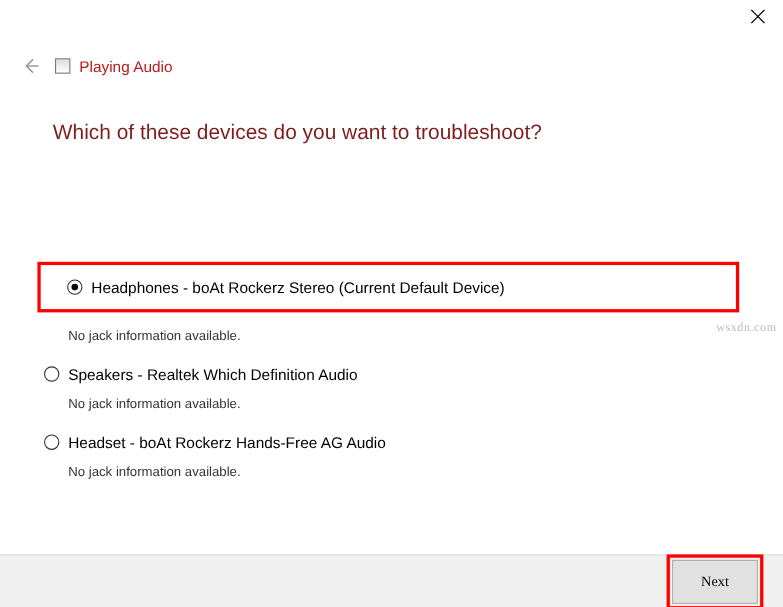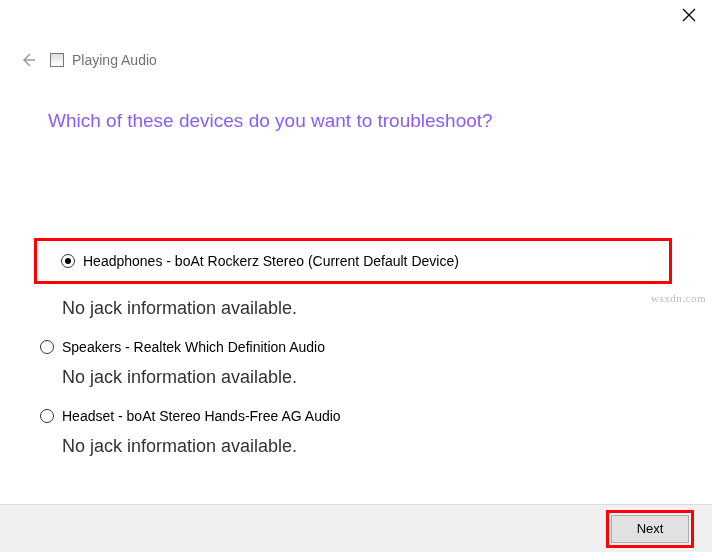--- a/index.html
+++ b/index.html
@@ -45,28 +45,28 @@
     }
     .audio-icon {
       width: 14px;
       height: 14px;
       border: 1px solid #777;
       display: inline-block;
       background: linear-gradient(#ddd,#fff);
     }
     .window-title {
       font-size: 14px;
-      color: #737373;
+      color: #b91c1c;
     }
     .heading {
       position: absolute;
       top: 110px;
       left: 48px;
       font-size: 19px;
-      color: #8b5cf6;
+      color: #7f1d1d;
       font-weight: 400;
     }
     .device-list {
       position: absolute;
       top: 238px;
       left: 40px;
       right: 40px;
     }
     .device-item {
       margin-bottom: 4px;
@@ -97,44 +97,44 @@
       flex-shrink: 0;
     }
     .radio-btn.selected::after {
       content: '';
       width: 6px;
       height: 6px;
       background: #000;
       border-radius: 50%;
     }
     .sub-info {
-      font-size: 18px;
+      font-size: 12px;
       color: #333;
       margin-left: 22px;
       padding: 8px 0 12px 0;
     }
     .bottom-bar {
       position: absolute;
       bottom: 0;
       left: 0;
       right: 0;
       height: 48px;
       background: #f0f0f0;
       border-top: 1px solid #dcdcdc;
       display: flex;
       align-items: center;
       justify-content: flex-end;
       padding-right: 18px;
       gap: 10px;
     }
     .btn {
       min-width: 78px;
-      height: 28px;
+      height: 40px;
       font-size: 13px;
-      font-family: Liberation Sans, sans-serif;
+      font-family: Liberation Serif, serif;
       background: #e1e1e1;
       border: 1px solid #adadad;
       cursor: pointer;
     }
     .btn-next-wrap {
       border: 3px solid #ff0000;
       padding: 2px;
     }
     .watermark {
       position: absolute;
@@ -186,21 +186,21 @@
     <div class="radio-row">
       <span class="radio-btn"></span>
       <span>Speakers - Realtek Which Definition Audio</span>
     </div>
     <div class="sub-info">No jack information available.</div>
   </div>
 
   <div class="device-item">
     <div class="radio-row">
       <span class="radio-btn"></span>
-      <span>Headset - boAt Stereo Hands-Free AG Audio</span>
+      <span>Headset - boAt Rockerz Hands-Free AG Audio</span>
     </div>
     <div class="sub-info">No jack information available.</div>
   </div>
 
 </div>
 
 <div class="watermark">wsxdn.com</div>
 
 <div class="bottom-bar">
   <span class="btn-next-wrap">

